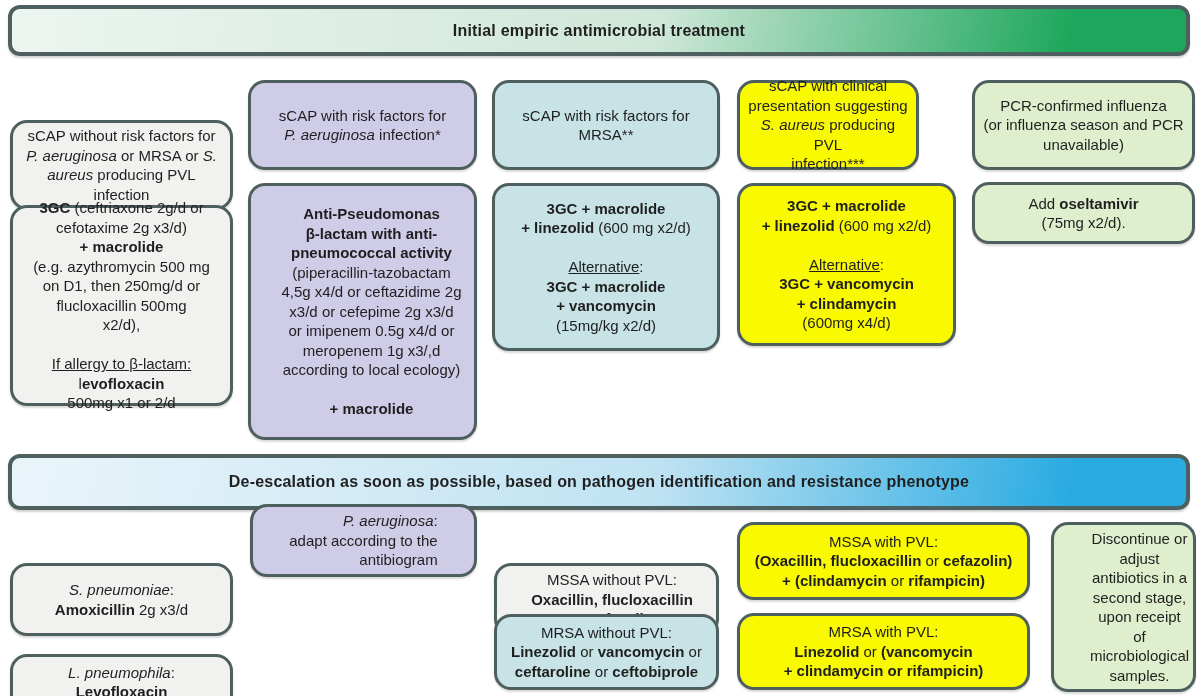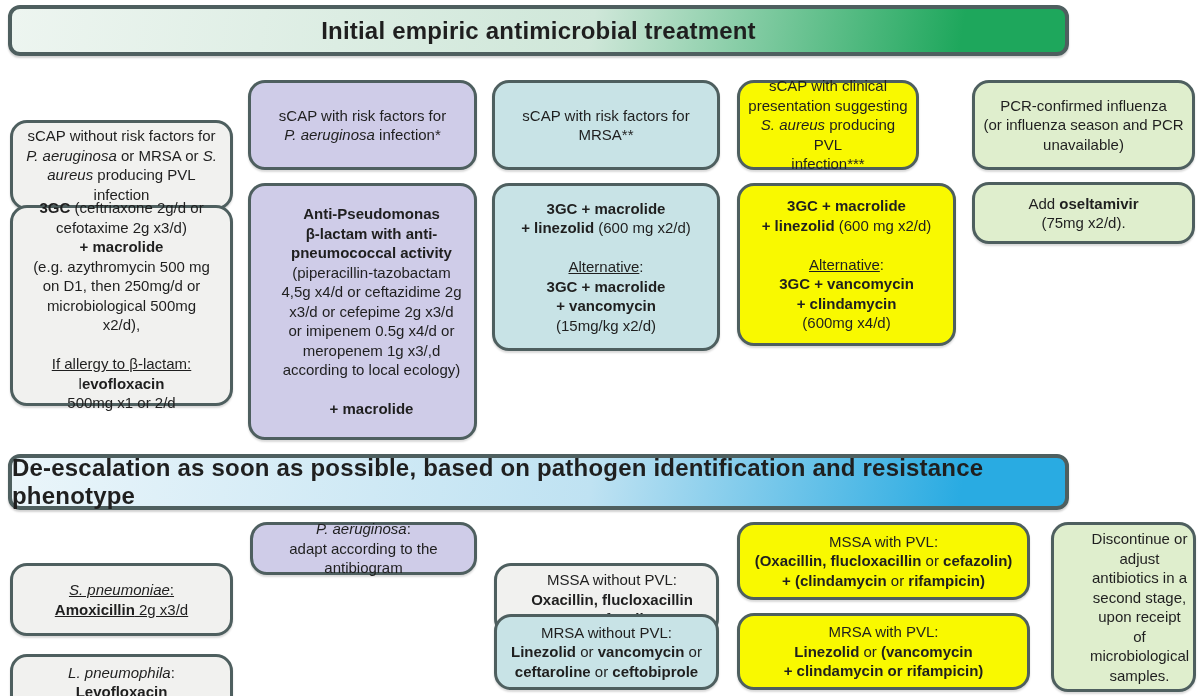--- a/index.html
+++ b/index.html
@@ -7,24 +7,24 @@
     --box-white:#f1f1ef; --box-lavender:#cfcce8; --box-teal:#c8e3e6;
     --box-yellow:#f9f900; --box-green:#dfeecd;
     --banner-green-start:#edf5f0; --banner-green-mid:#cfe7d9; --banner-green-end:#1ea75c;
     --banner-blue-start:#eaf5fa; --banner-blue-mid:#bfe2f2; --banner-blue-end:#29abe2;
   }
   html,body{margin:0;padding:0;background:#ffffff;}
   body{font-family:"Liberation Sans", sans-serif; color:var(--text);}
   .canvas{position:relative;width:1200px;height:696px;background:#ffffff;overflow:hidden;}
 
   .banner{
-    position:absolute;left:8px;width:1061px;
+    position:absolute;left:8px;width:1182px;
     border:4px solid var(--border);border-radius:12px;
     display:flex;align-items:center;justify-content:center;
-    font-weight:bold;font-size:24px;letter-spacing:.2px;
+    font-weight:bold;font-size:16px;letter-spacing:.2px;
     box-shadow:0 2px 2px rgba(0,0,0,.18);
     box-sizing:border-box;
   }
   .banner-green{top:5px;height:51px;
     background:linear-gradient(100deg,var(--banner-green-start) 0%,var(--banner-green-mid) 55%,var(--banner-green-end) 90%);}
   .banner-blue{top:454px;height:56px;
     background:linear-gradient(100deg,var(--banner-blue-start) 0%,var(--banner-blue-mid) 55%,var(--banner-blue-end) 90%);}
 
   .box{
     position:absolute;border:3.5px solid var(--border);border-radius:17px;
@@ -52,23 +52,23 @@
   #cond-flu       {left:972px; top:80px; width:223px; height:90px;}
 
   
   #tx-standard    {left:10px;  top:165px; width:223px; height:201px;}
   #tx-pseudo      {left:248px; top:183px; width:229px; height:257px;padding-left:26px;}
   #tx-mrsa        {left:492px; top:183px; width:228px; height:168px;}
   #tx-pvl         {left:737px; top:183px; width:219px; height:163px;}
   #tx-flu         {left:972px; top:182px; width:223px; height:62px;}
 
   
-  #de-pneumoniae  {left:10px;  top:523px; width:223px; height:73px;text-decoration:underline;}
+  #de-pneumoniae  {left:10px;  top:523px; width:223px; height:73px;}
   #de-legionella  {left:10px;  top:614px; width:223px; height:76px;}
-  #de-aeruginosa  {left:250px; top:522px; width:227px; height:53px;}
+  #de-aeruginosa  {left:250px; top:504px; width:227px; height:73px;text-align:right;}
   #de-mssa        {left:494px; top:523px; width:225px; height:73px;padding-left:19px;}
   #de-mrsa        {left:494px; top:614px; width:225px; height:76px;}
   #de-mssa-pvl    {left:737px; top:522px; width:293px; height:78px;}
   #de-mrsa-pvl    {left:737px; top:613px; width:293px; height:77px;}
   #de-discontinue {left:1051px;top:522px; width:145px; height:170px;padding-left:40px;}
 </style>
 </head>
 <body>
 
 <div class="canvas">
@@ -113,21 +113,21 @@
       </div>
     </div>
 
   <div class="box fill-white" id="tx-standard">
       <div>
         <div class="line"><span class="b">3GC</span><span> (ceftriaxone 2g/d or</span></div>
         <div class="line"><span>cefotaxime 2g x3/d)</span></div>
         <div class="line"><span class="b">+ macrolide</span></div>
         <div class="line"><span>(e.g. azythromycin 500 mg</span></div>
         <div class="line"><span>on D1, then 250mg/d or</span></div>
-        <div class="line"><span>microbiological 500mg</span></div>
+        <div class="line"><span>flucloxacillin 500mg</span></div>
         <div class="line"><span>x2/d),</span></div>
         <div class="line">&nbsp;</div>
         <div class="line"><span class="u">If allergy to β-lactam:</span></div>
         <div class="line"><span>l</span><span class="b">evofloxacin</span></div>
         <div class="line"><span>500mg x1 or 2/d</span></div>
       </div>
     </div>
   <div class="box fill-lavender" id="tx-pseudo">
       <div>
         <div class="line"><span class="b">Anti-Pseudomonas</span></div>

